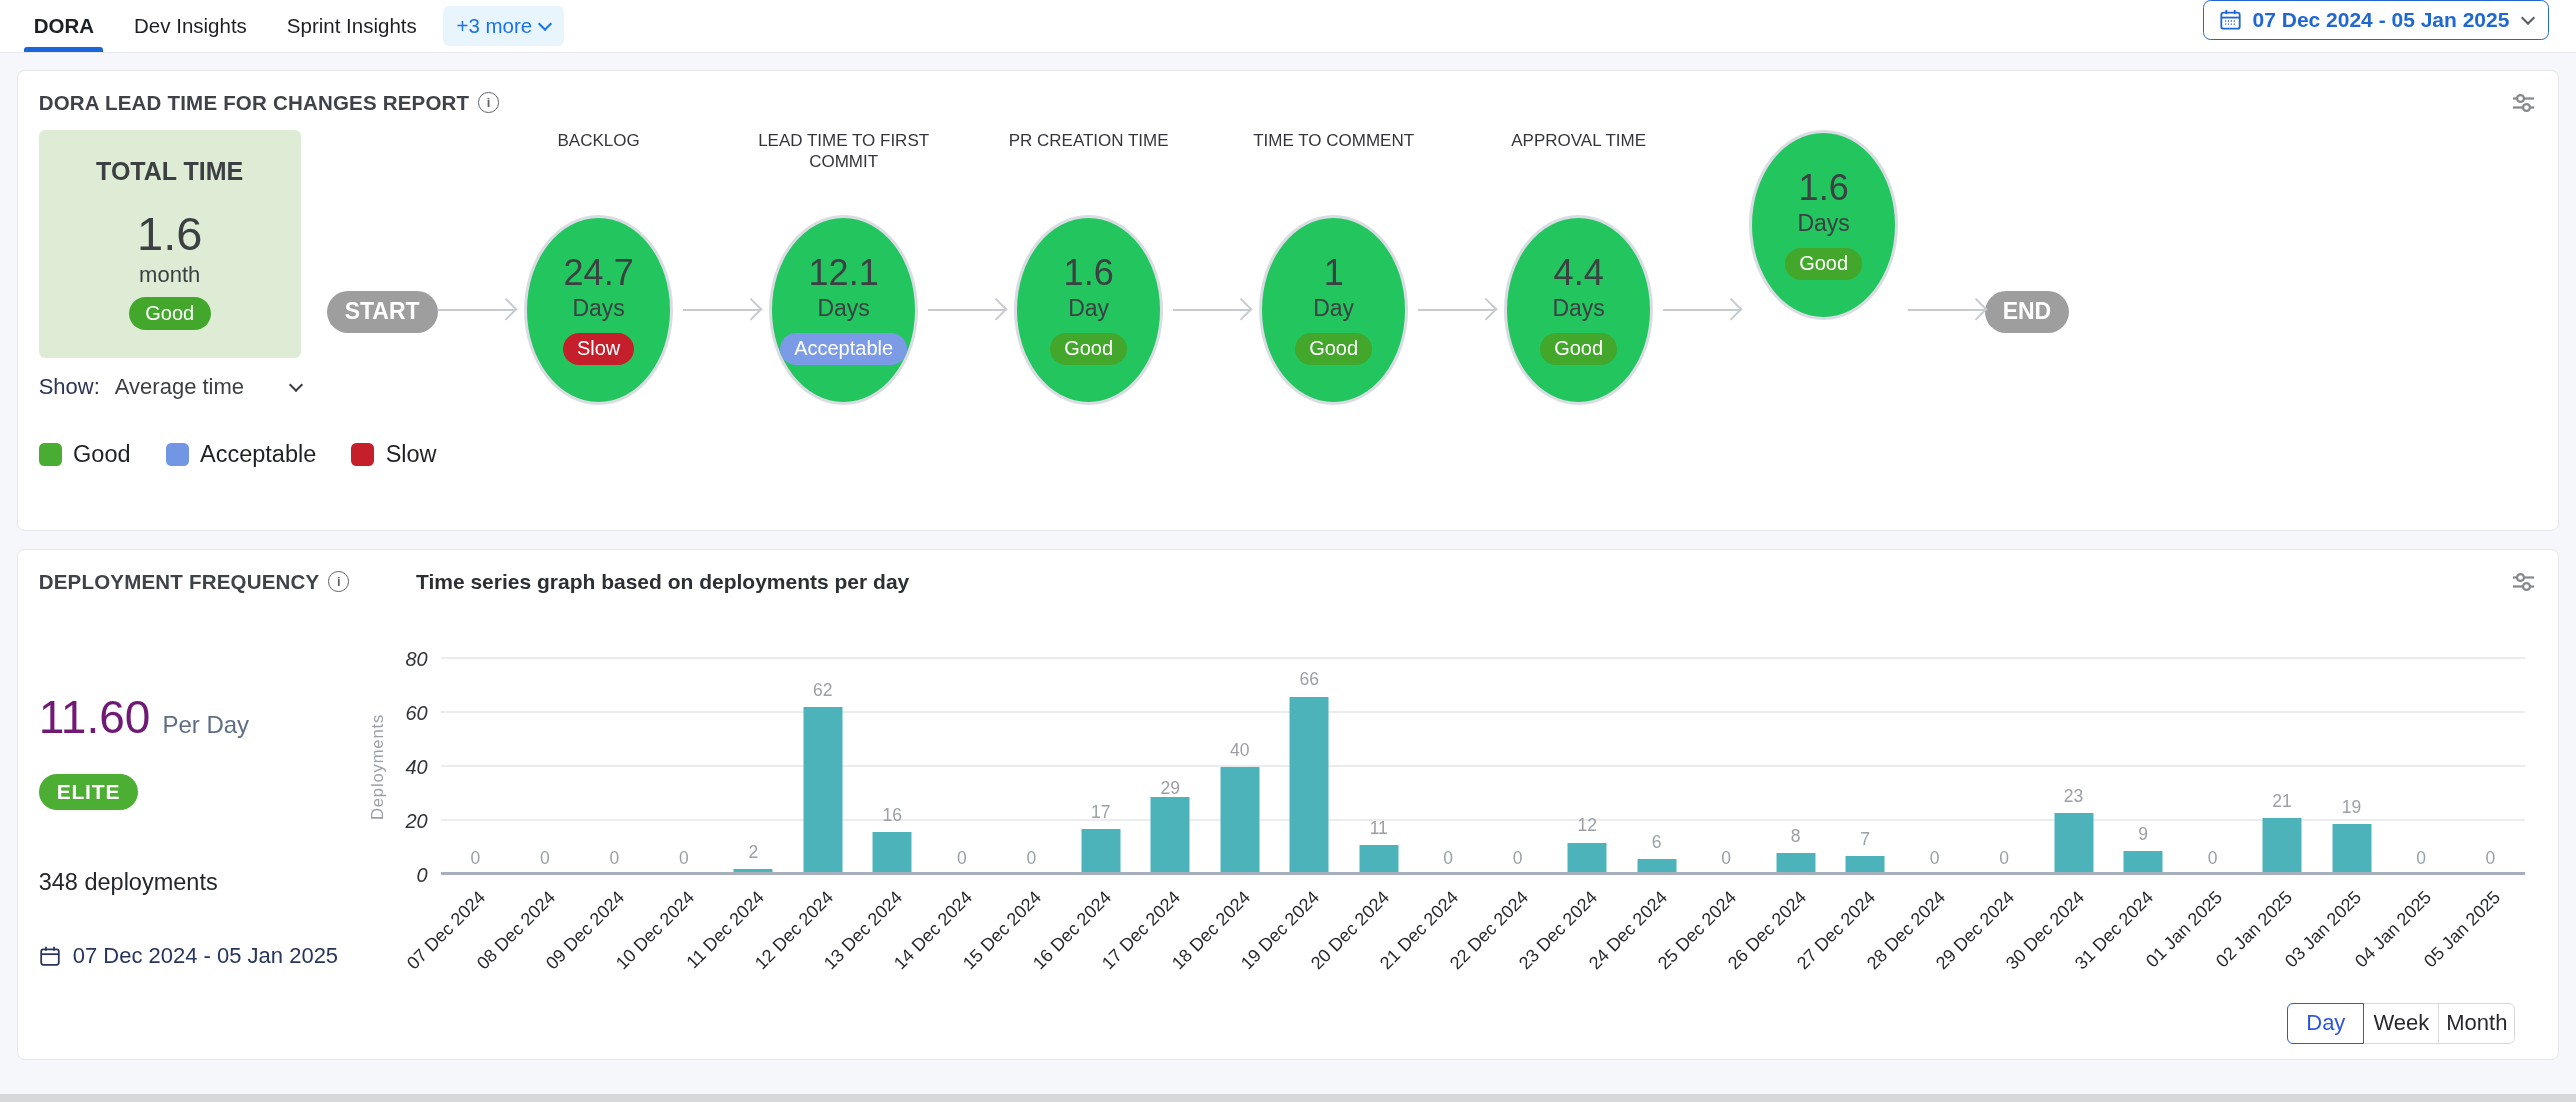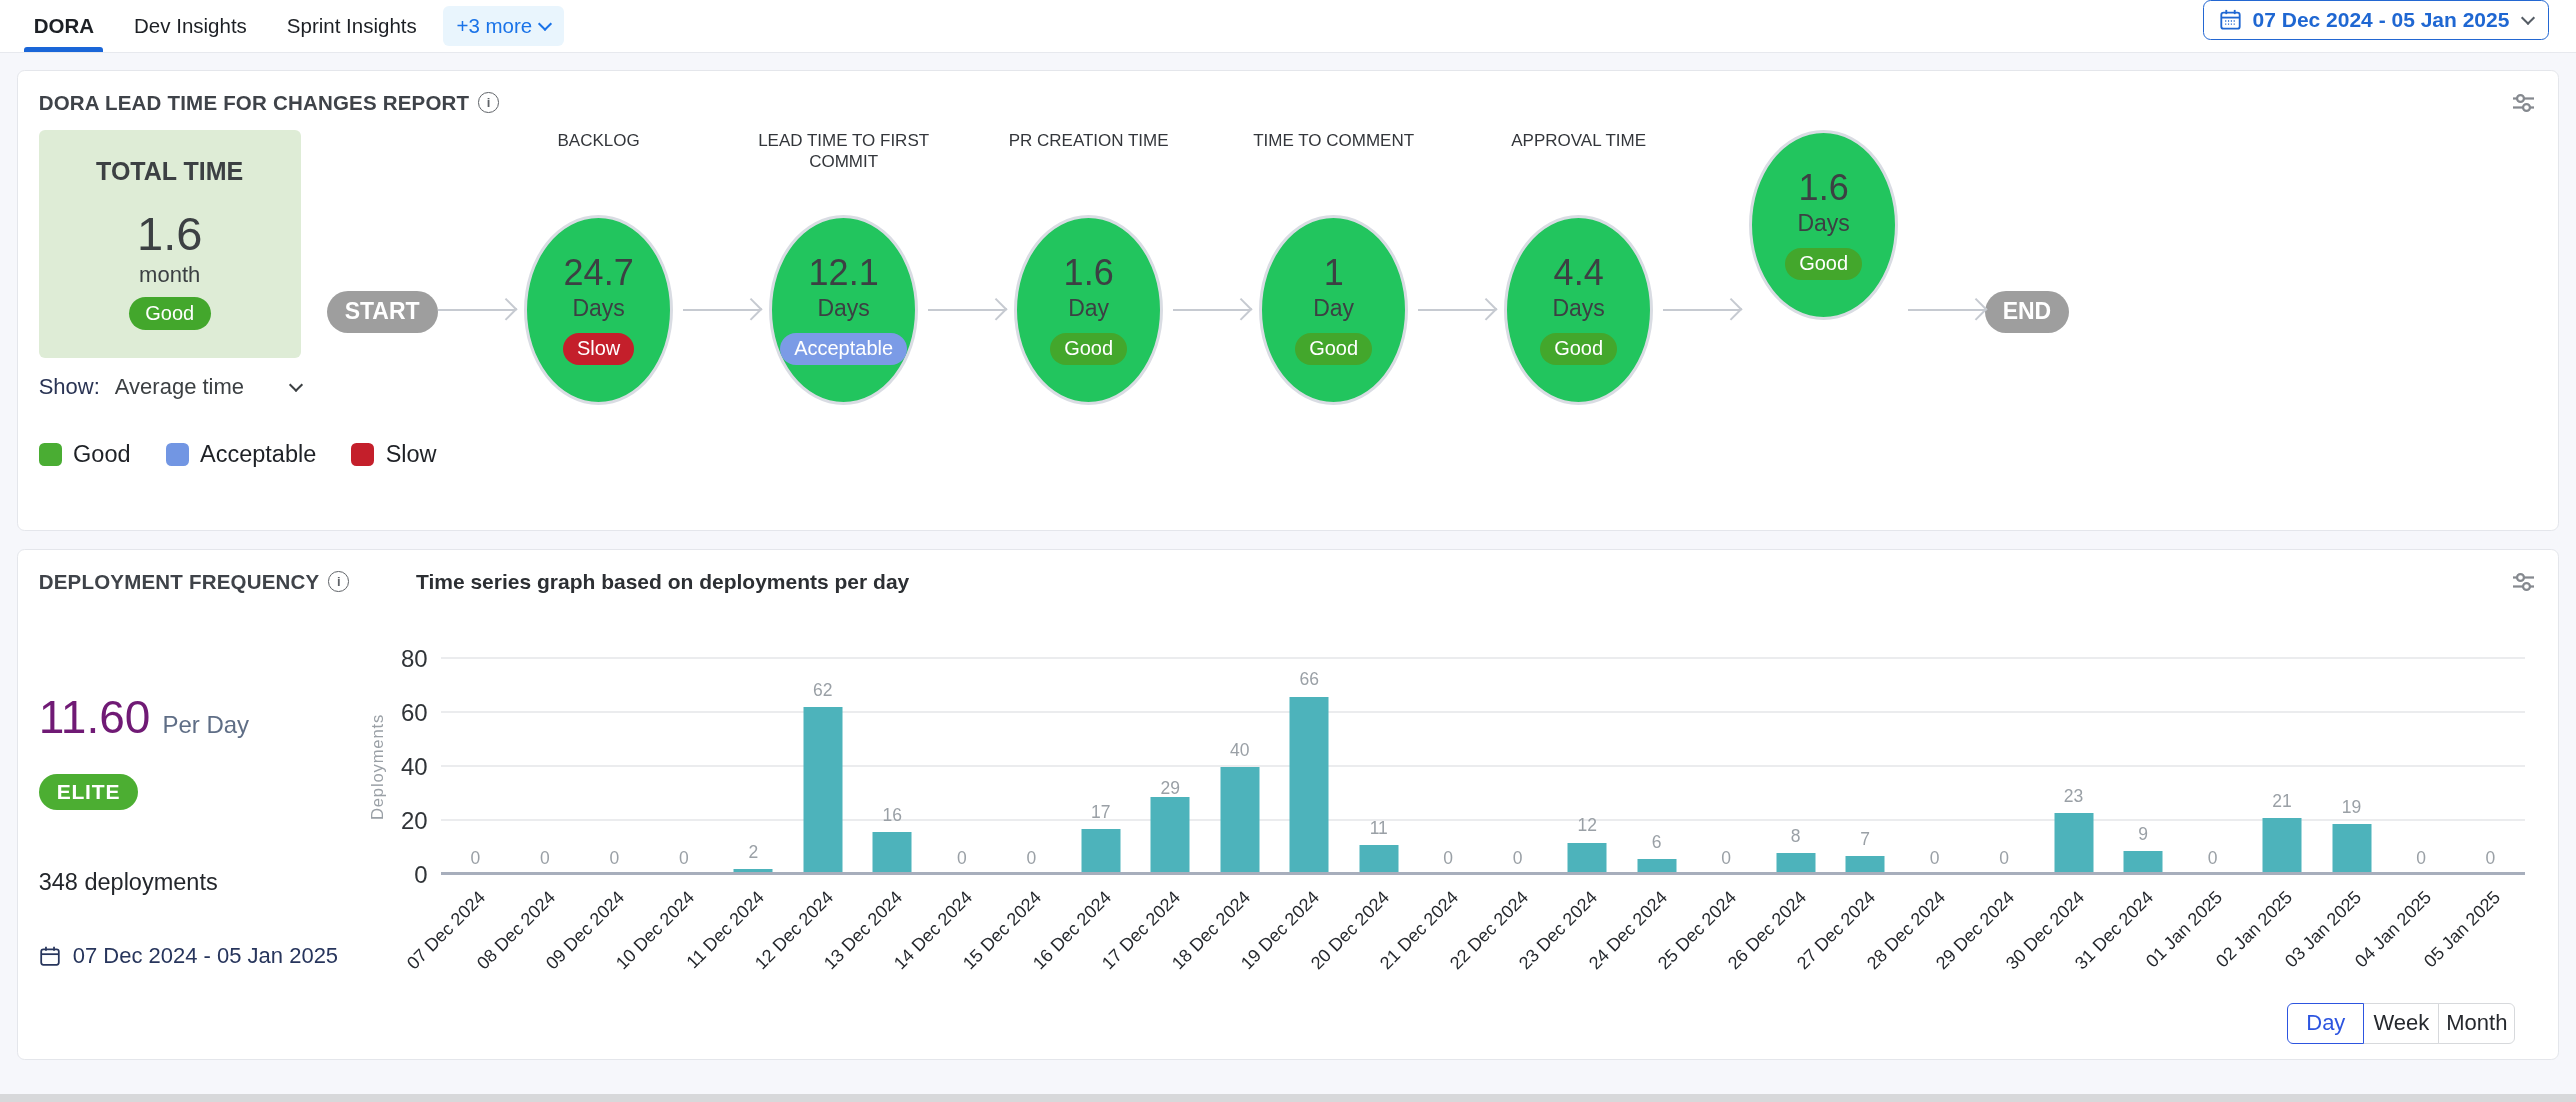--- a/index.html
+++ b/index.html
@@ -63,21 +63,21 @@
   .rate-value { font-size:46px; font-weight:500; color:#701a75;margin-top:24px; }
   .rate-unit { font-size:24px; color:#5f6e86; }
   .elite-pill { display:inline-block; color:#fff; font-size:21px; font-weight:700; letter-spacing:0.8px; padding:6px 18px; border-radius:758px; margin-top:30px; }
   .deploy-count { font-size:23.5px; color:#23262b; margin-top:59px; }
   .stats-date { display:flex; align-items:center; gap:12px; font-size:22px; color:#27355c; margin-top:47px; }
 
   .chart-col { flex:1; position:relative; margin-top:65px; }
   .plot { position:relative; height:216px; margin-left:76px; margin-right:12px; }
   .gridline { position:absolute; left:0; right:0; height:1.5px; background:#ebecee; }
   .gridline.base { height:2.3px; background:#a7aebc; z-index:2; }
-  .ytick { position:absolute; left:-57px; width:44px; text-align:right; font-size:24px; color:#303438; transform:translateY(-50%); }
+  .ytick { position:absolute; left:-57px; width:44px; text-align:right; font-size:20px; color:#303438; transform:translateY(-50%);font-style:italic; }
   .ylab { position:absolute; left:-73px; top:50%; writing-mode:vertical-rl; transform:translateY(-50%) rotate(180deg); font-size:16.7px; color:#9aa0a6; letter-spacing:0.8px; }
   .bars-row { position:absolute; inset:0; display:flex; z-index:1; }
   .slot { position:relative; flex:1; }
   .bar { position:absolute; bottom:0; left:50%; transform:translateX(-50%); width:39px; background:#4db3bb; cursor:pointer; }
   .bar-val { position:absolute; left:0; right:0; text-align:center; font-size:17.5px; color:#9aa0a6; }
   .xlabel { position:absolute; top:calc(100% + 12px); right:50%; transform:rotate(-45deg); transform-origin:100% 0; white-space:nowrap; font-size:18px; color:#26292e; }
 
   .granularity { position:absolute; right:43px; bottom:15px; display:flex; }
   .gran-btn { width:77px; height:41px; background:#fff; border:1.5px solid #d7d9dc; font-size:22px; color:#26292e; font-family:inherit; display:flex; align-items:center; justify-content:center; cursor:pointer; margin-left:-1.5px; }
   .gran-btn:first-child { border-radius:6px 0 0 6px; margin-left:0; }

